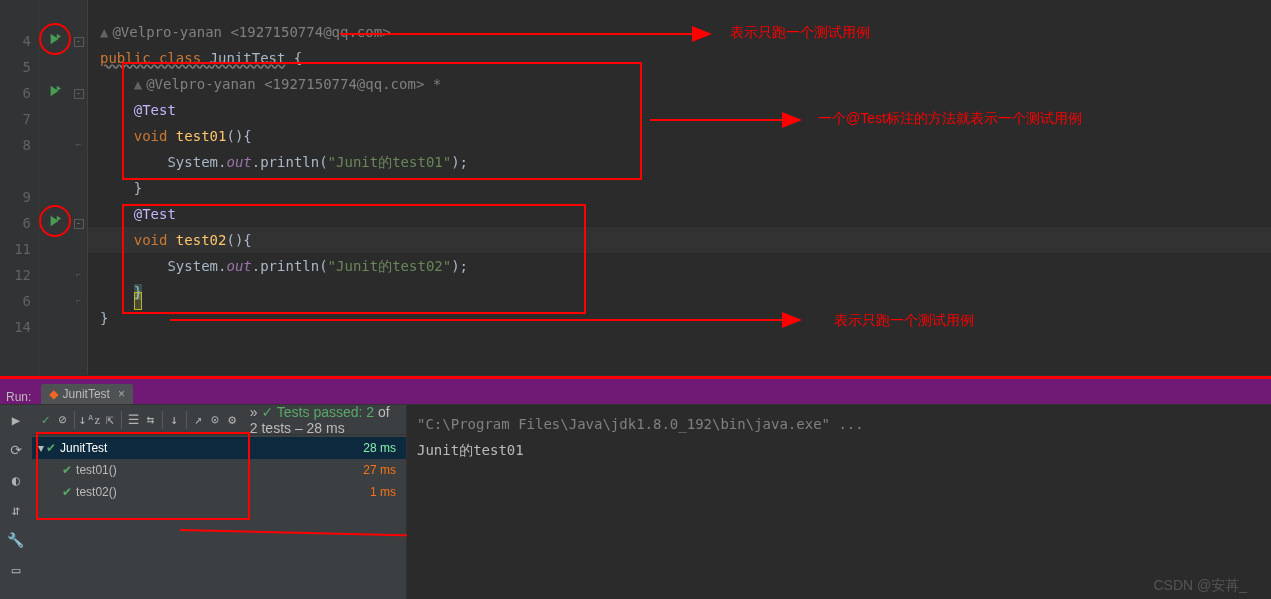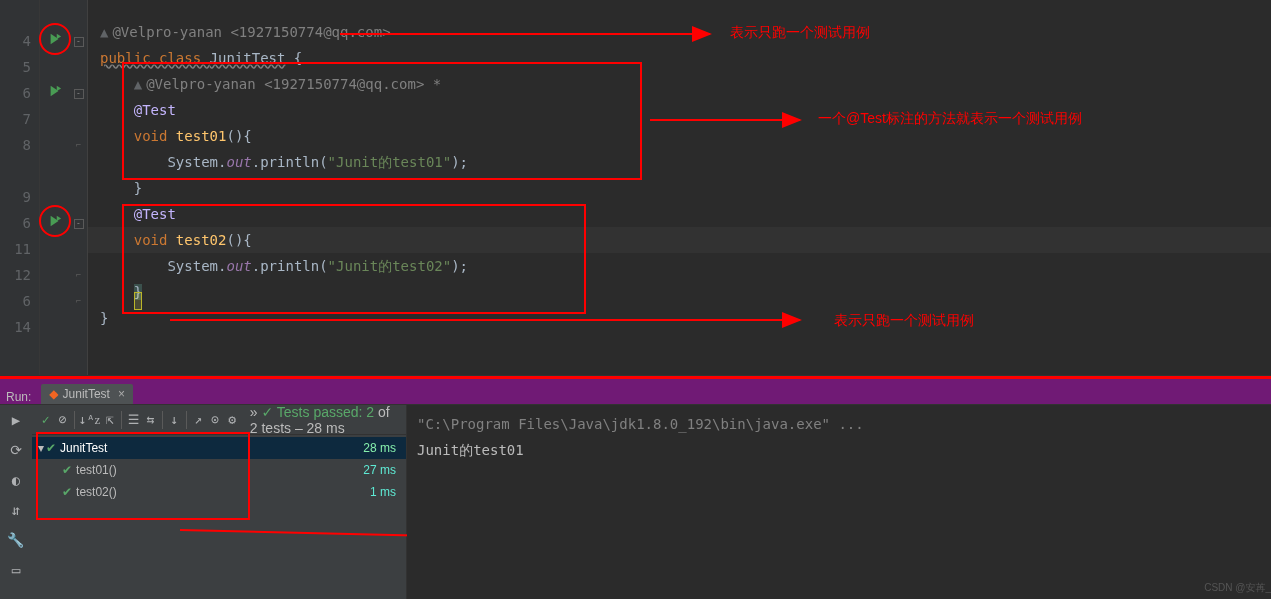--- a/index.html
+++ b/index.html
@@ -40,27 +40,27 @@
   .tool-strip .tbtn{width:22px;height:22px;display:flex;align-items:center;justify-content:center;color:#afb1b3;cursor:pointer;font-size:14px}
   .play-green{color:#499c54}
   .test-tree{width:375px;background:#3c3f41;display:flex;flex-direction:column;border-right:1px solid #323232}
   .test-toolbar{height:30px;display:flex;align-items:center;gap:2px;padding:0 6px;border-bottom:1px solid #323232;color:#afb1b3}
   .tbar-btn{width:24px;height:24px;display:flex;align-items:center;justify-content:center;cursor:pointer;font-size:13px;color:#afb1b3}
   .tbar-sep{width:1px;height:18px;background:#5a5a5a;margin:0 2px}
   .tree-items{flex:1;padding-top:2px;font-family:sans-serif;font-size:12px}
   .tree-row{display:flex;align-items:center;height:22px;padding-left:6px;color:#bbb}
   .tree-row.sel{background:#0d293e;color:#fff}
   .chk{color:#59a869;margin-right:4px;font-size:12px}
-  .time{margin-left:auto;margin-right:10px;color:#5eead4}
+  .time{margin-left:auto;margin-right:10px;color:#f97316}
   .tree-row.sel .time{color:#86efac}
   .console{flex:1;background:#2b2b2b;padding:6px 10px;position:relative;font-family:Consolas,monospace;font-size:14px;line-height:26px;color:#bbb}
   .console .cpath{color:#808080}
   .test-status{font-family:sans-serif;font-size:14px;color:#bbb;margin-left:8px}
   .test-status .passed{color:#59a869}
-  .watermark{position:absolute;bottom:4px;right:0;color:#555;font-size:10px;font-family:sans-serif}
+  .watermark{position:absolute;bottom:4px;right:24px;color:#555;font-size:14px;font-family:sans-serif}
   .caret-box{position:absolute;pointer-events:none;background:rgba(255,255,100,0.15);border:1px solid #bbb529;width:8px;height:18px}
 </style>
 </head>
 <body>
 
 <div class="editor-area">
   <div class="gutter">
     <div></div>
       <div>4</div>
       <div>5</div>

